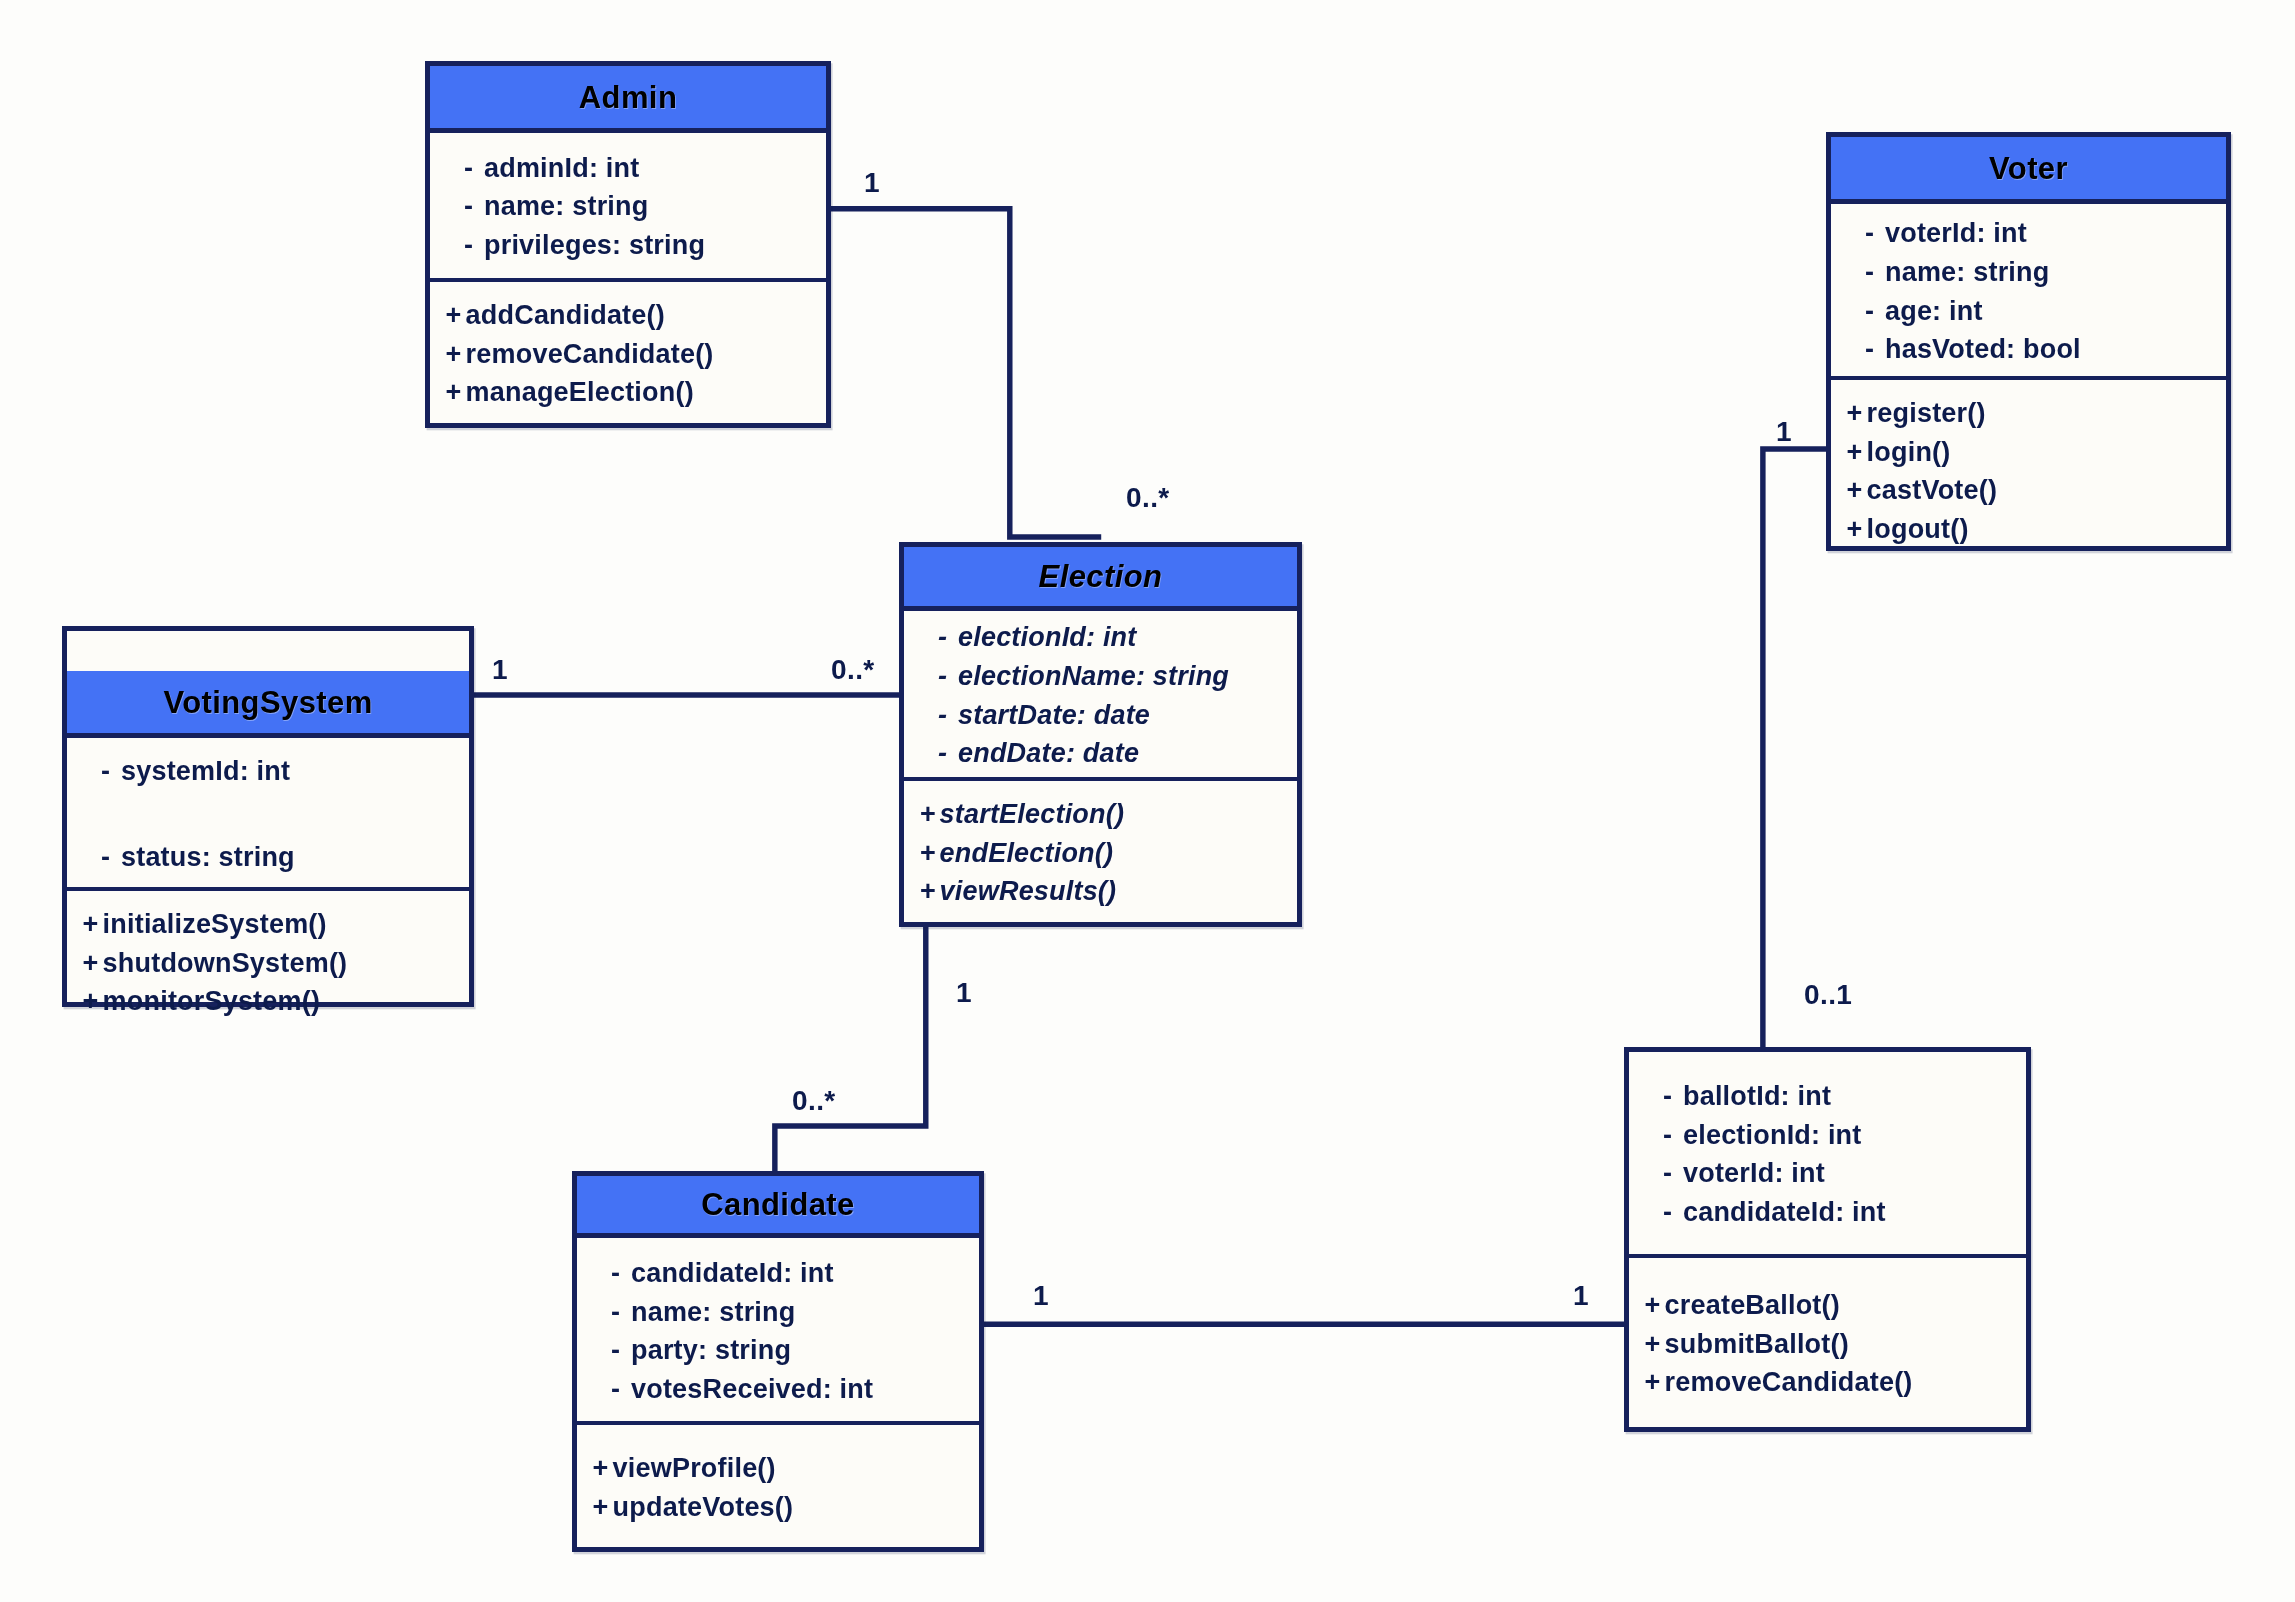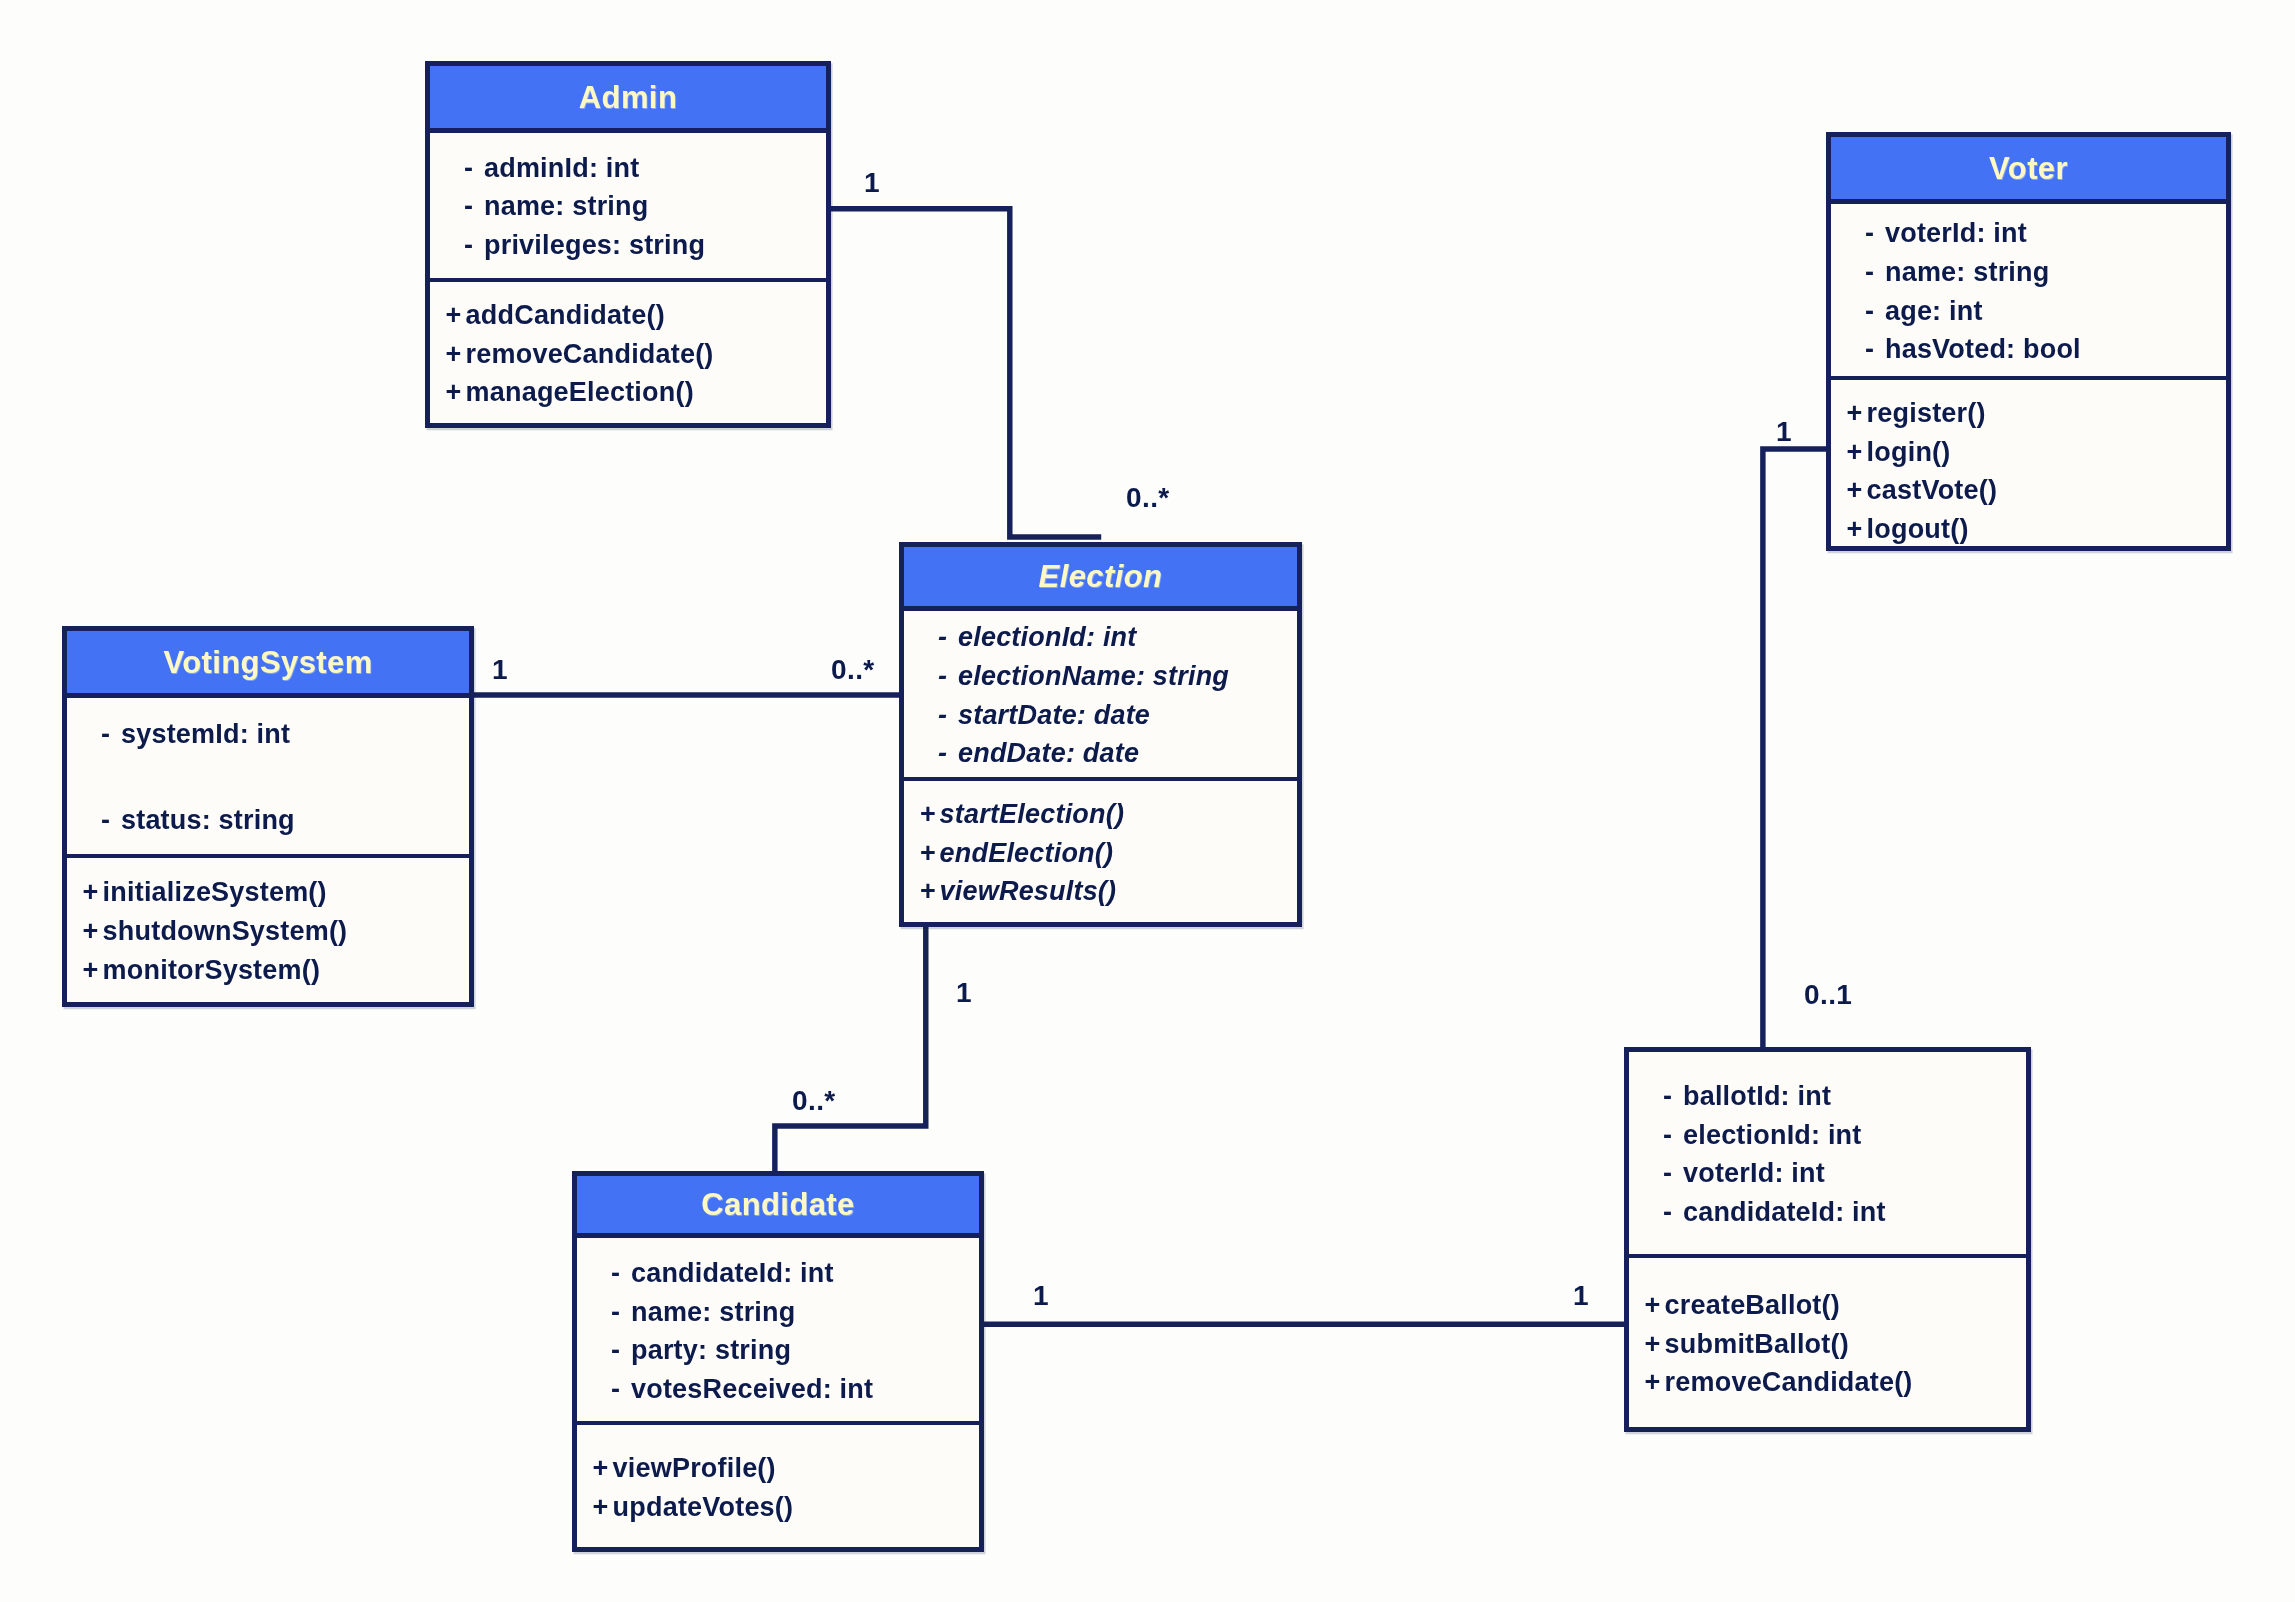--- a/index.html
+++ b/index.html
@@ -44,21 +44,21 @@
     border: 5.4px solid #16215c;
     background: #fdfcf8;
     display: flex;
     flex-direction: column;
     box-shadow: 1.6px 2.3px 0 rgba(10,20,70,0.18);
   }
   .uml-header {
     box-sizing: border-box;
     background: #4472f5;
     border-bottom: 5.4px solid #16215c;
-    color: #fef9c3;
+    color: #000000;
     font-size: 31px;
     font-weight: bold;
     text-align: center;
     line-height: 1.0;
     display: flex;
     align-items: center;
     justify-content: center;
     letter-spacing: 0.4px;
     text-shadow: 0.8px 0.8px 0 rgba(255,255,255,0.35);
     flex: 0 0 auto;
@@ -91,21 +91,21 @@
   
   #box-admin        { left: 425px;  top: 61px;   width: 406px; height: 367px; }
   #box-admin .uml-header    { height: 67px; }
   #box-admin .attrs  { height: 148px; }
 
   #box-voter        { left: 1826px; top: 132px;  width: 405px; height: 419px; }
   #box-voter .uml-header    { height: 67px; }
   #box-voter .attrs  { height: 176px; }
 
   #box-votingsystem { left: 62px;   top: 626px;  width: 412px; height: 381px; }
-  #box-votingsystem .uml-header { height: 67px; }
+  #box-votingsystem .uml-header { height: 67px; margin-top: 40px; }
   #box-votingsystem .attrs { height: 156px; gap: 47px; }
 
   #box-election     { left: 899px; top: 542px;  width: 403px; height: 385px; font-style: italic; }
   #box-election .uml-header { height: 64px; }
   #box-election .attrs { height: 170px; }
 
   #box-candidate    { left: 572px;  top: 1171px; width: 412px; height: 381px; }
   #box-candidate .uml-header { height: 62px; }
   #box-candidate .attrs { height: 168px; }
 

